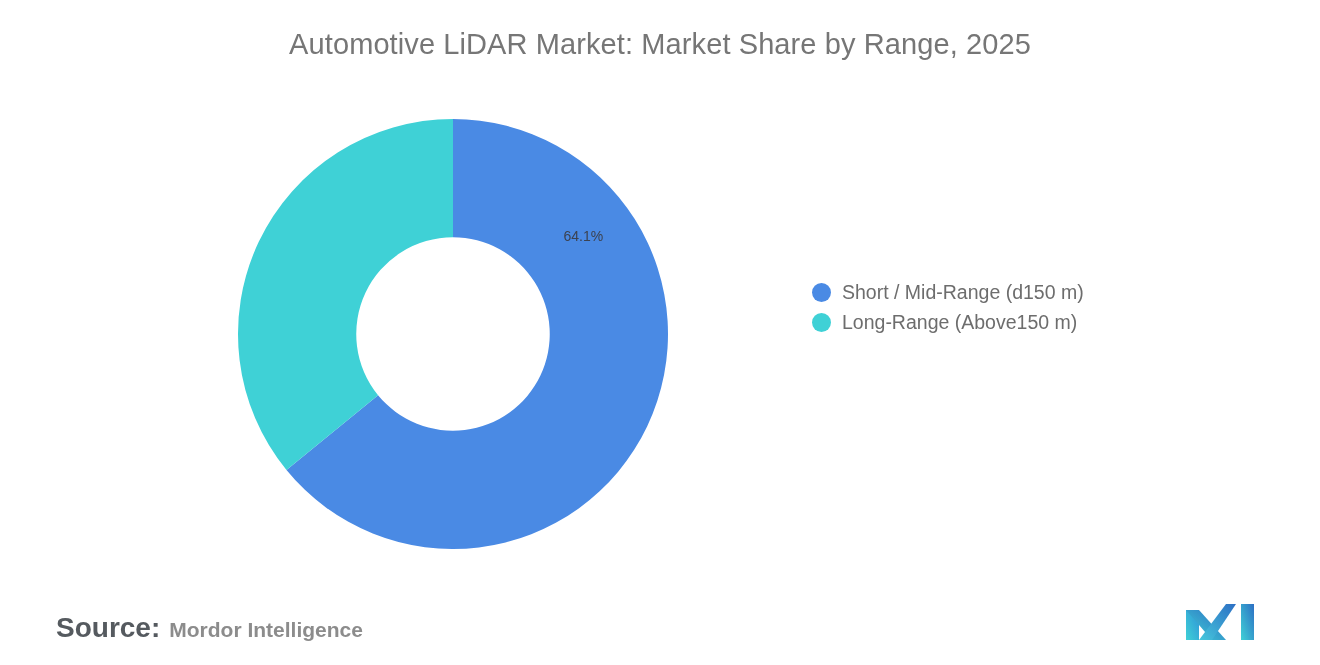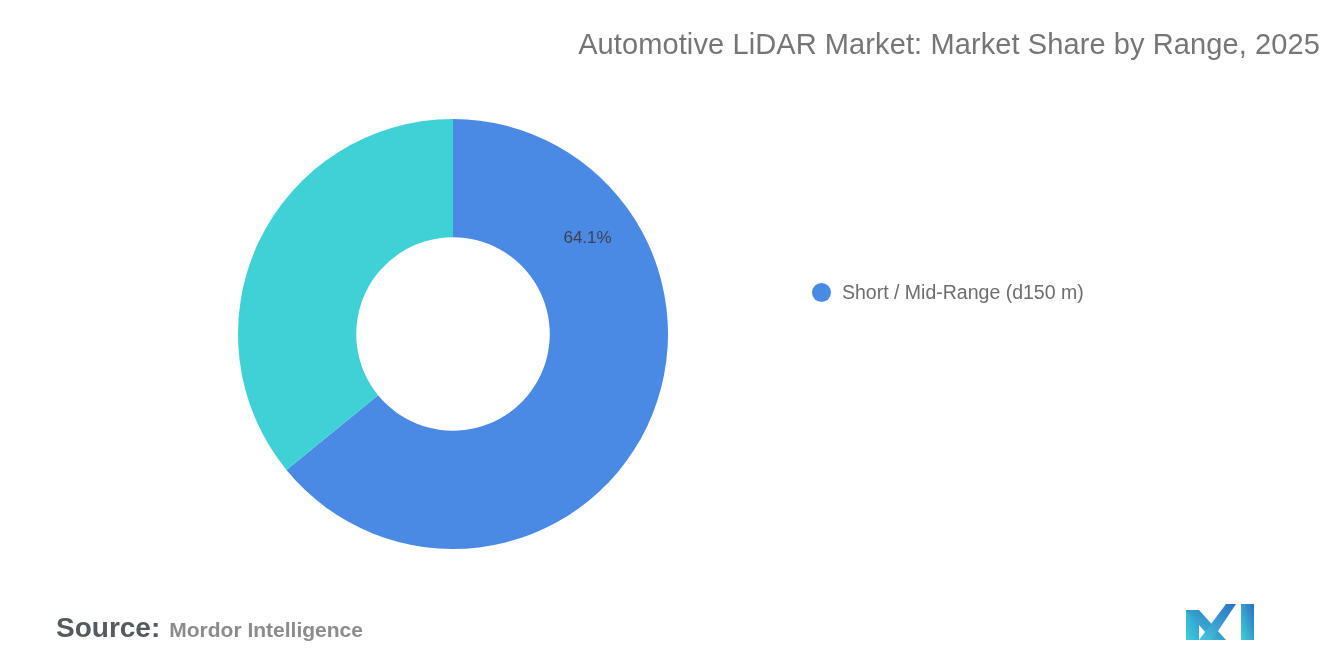--- a/index.html
+++ b/index.html
@@ -15,21 +15,21 @@
     font-family: "Liberation Sans", sans-serif;
     -webkit-font-smoothing: antialiased;
   }
 
   
   #chart-title {
     position: absolute;
     top: 28px;
     left: 0;
     width: 1320px;
-    text-align: right;
+    text-align: center;
     font-size: 29px;
     font-weight: 400;
     color: #767676;
     letter-spacing: 0.1px;
     white-space: nowrap;
   }
 
   
   #plot-area {
     position: absolute;
@@ -49,21 +49,21 @@
     left: 0;
     top: 0;
     width: 430px;
     text-align: left;
     pointer-events: none;
   }
   #slice-label-short .pct {
     position: absolute;
     left: 125px;
     top: 75px;
-    font-size: 17px;
+    font-size: 14px;
     color: #3c4250;
     white-space: nowrap;
   }
 
   
   #legend {
     position: absolute;
     left: 812px;
     top: 283px;
     display: flex;
@@ -133,20 +133,24 @@
   <div id="slice-label-short">
     <span class="pct" style="left: 325.449px; top: 110.27px;">64.1%</span>
   </div>
 </div>
 
 <div id="legend">
   <div class="legend-item">
     <span class="legend-swatch" id="legend-swatch-0" style="background: rgb(74, 138, 228);"></span>
     <span class="legend-label">Short / Mid-Range (d150 m)</span>
   </div>
+  <div class="legend-item">
+    <span class="legend-swatch" id="legend-swatch-1" style="background: rgb(63, 209, 214);"></span>
+    <span class="legend-label">Long-Range (Above150 m)</span>
+  </div>
 </div>
 
 <div id="source-line">
   <span id="source-label">Source:</span>
   <span id="source-value">Mordor Intelligence</span>
 </div>
 
 <div id="brand-logo">
   <svg width="70" height="44" viewBox="0 0 70 44">
     <defs>

